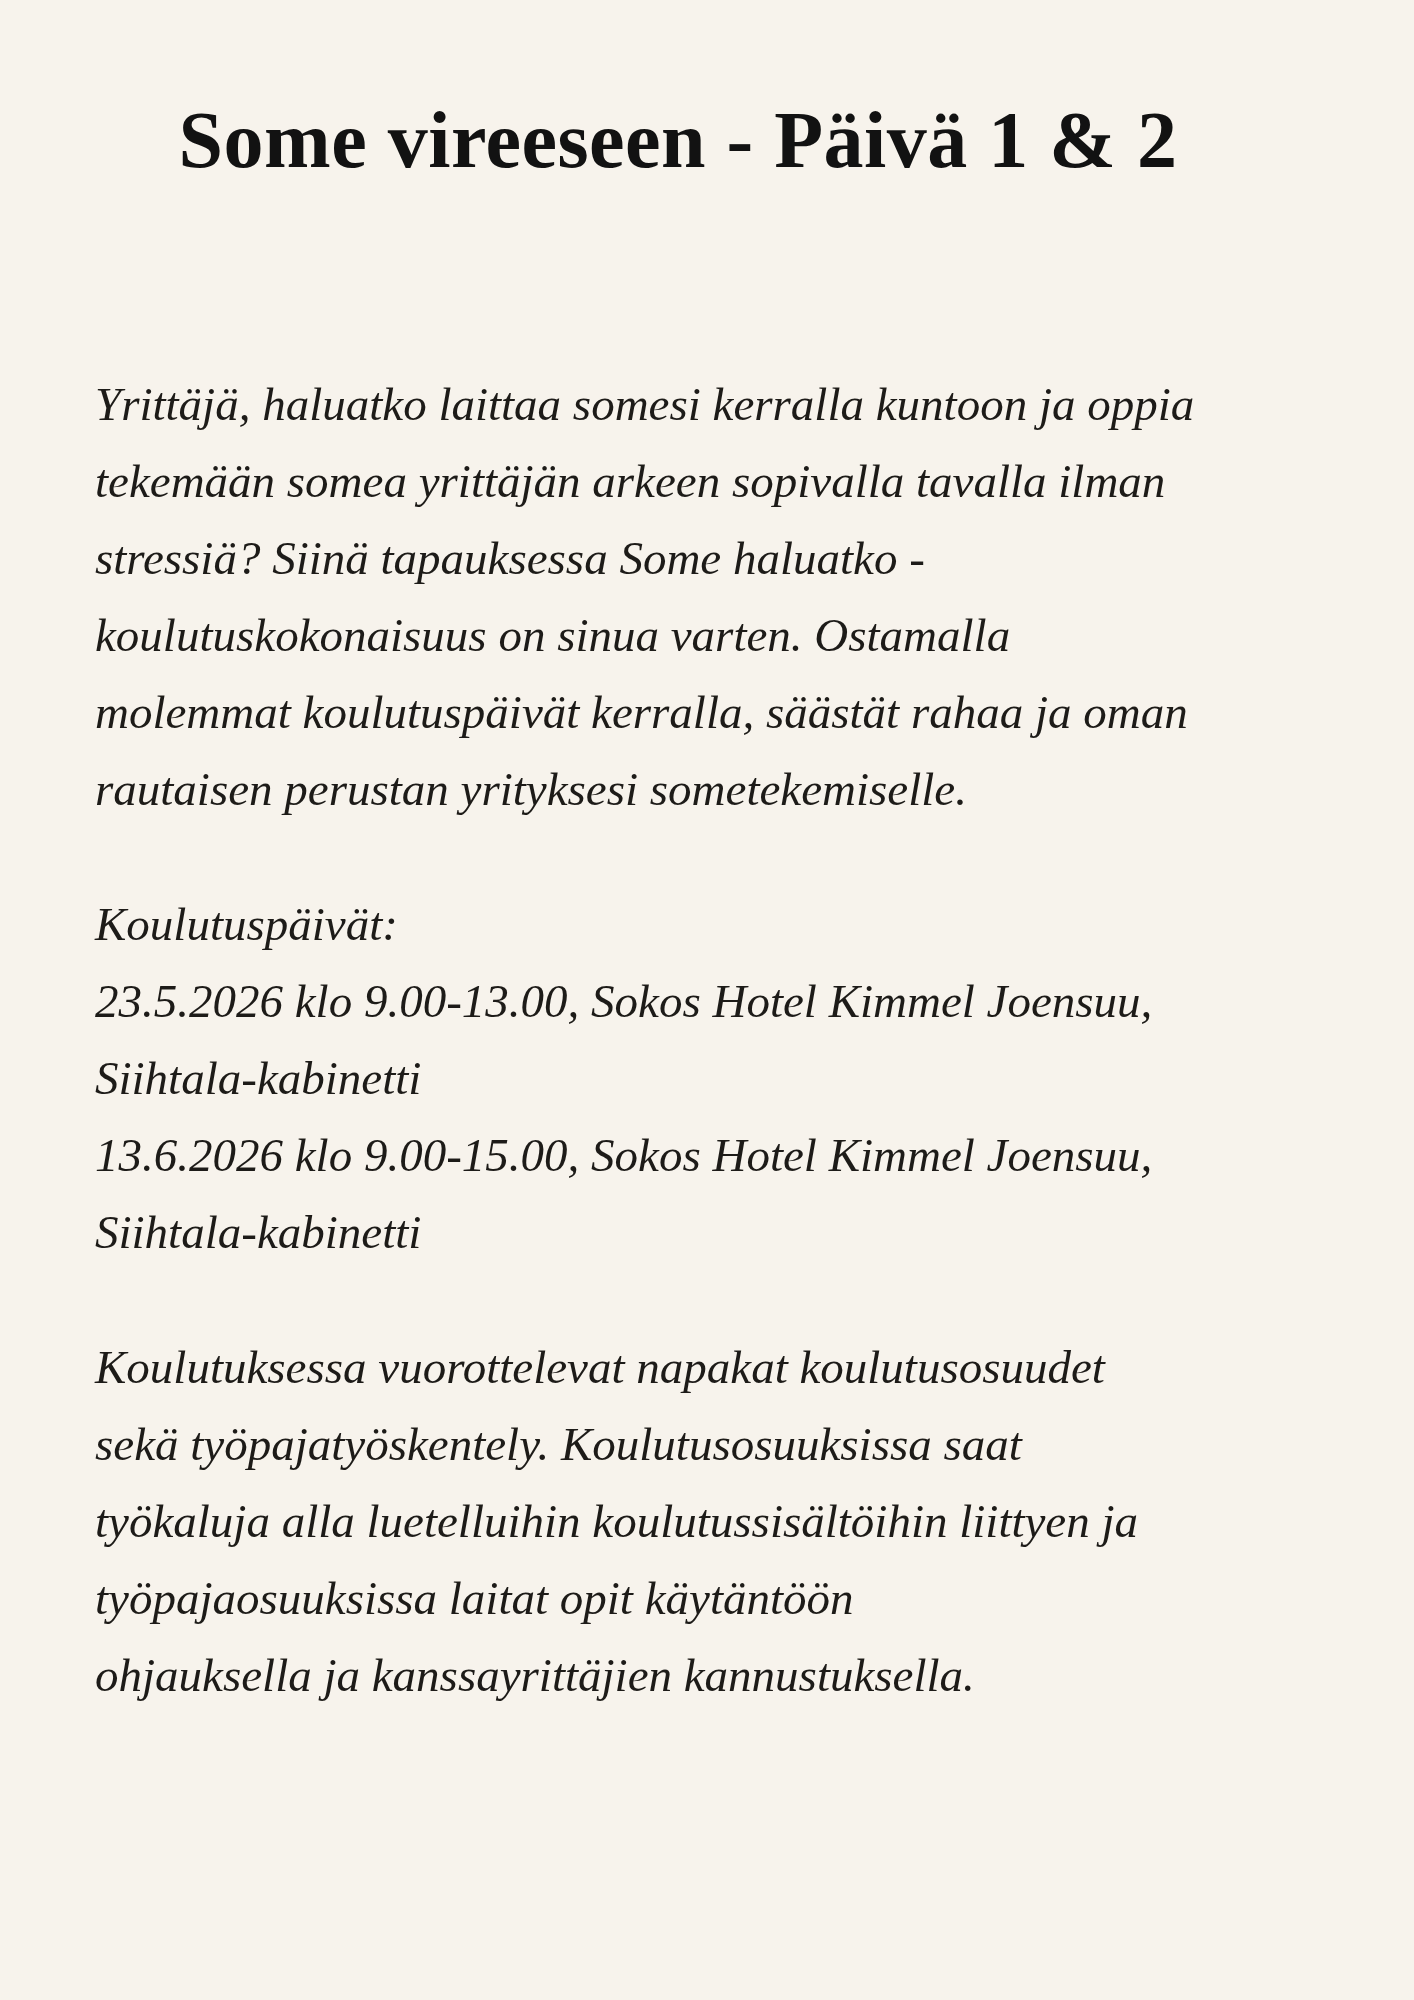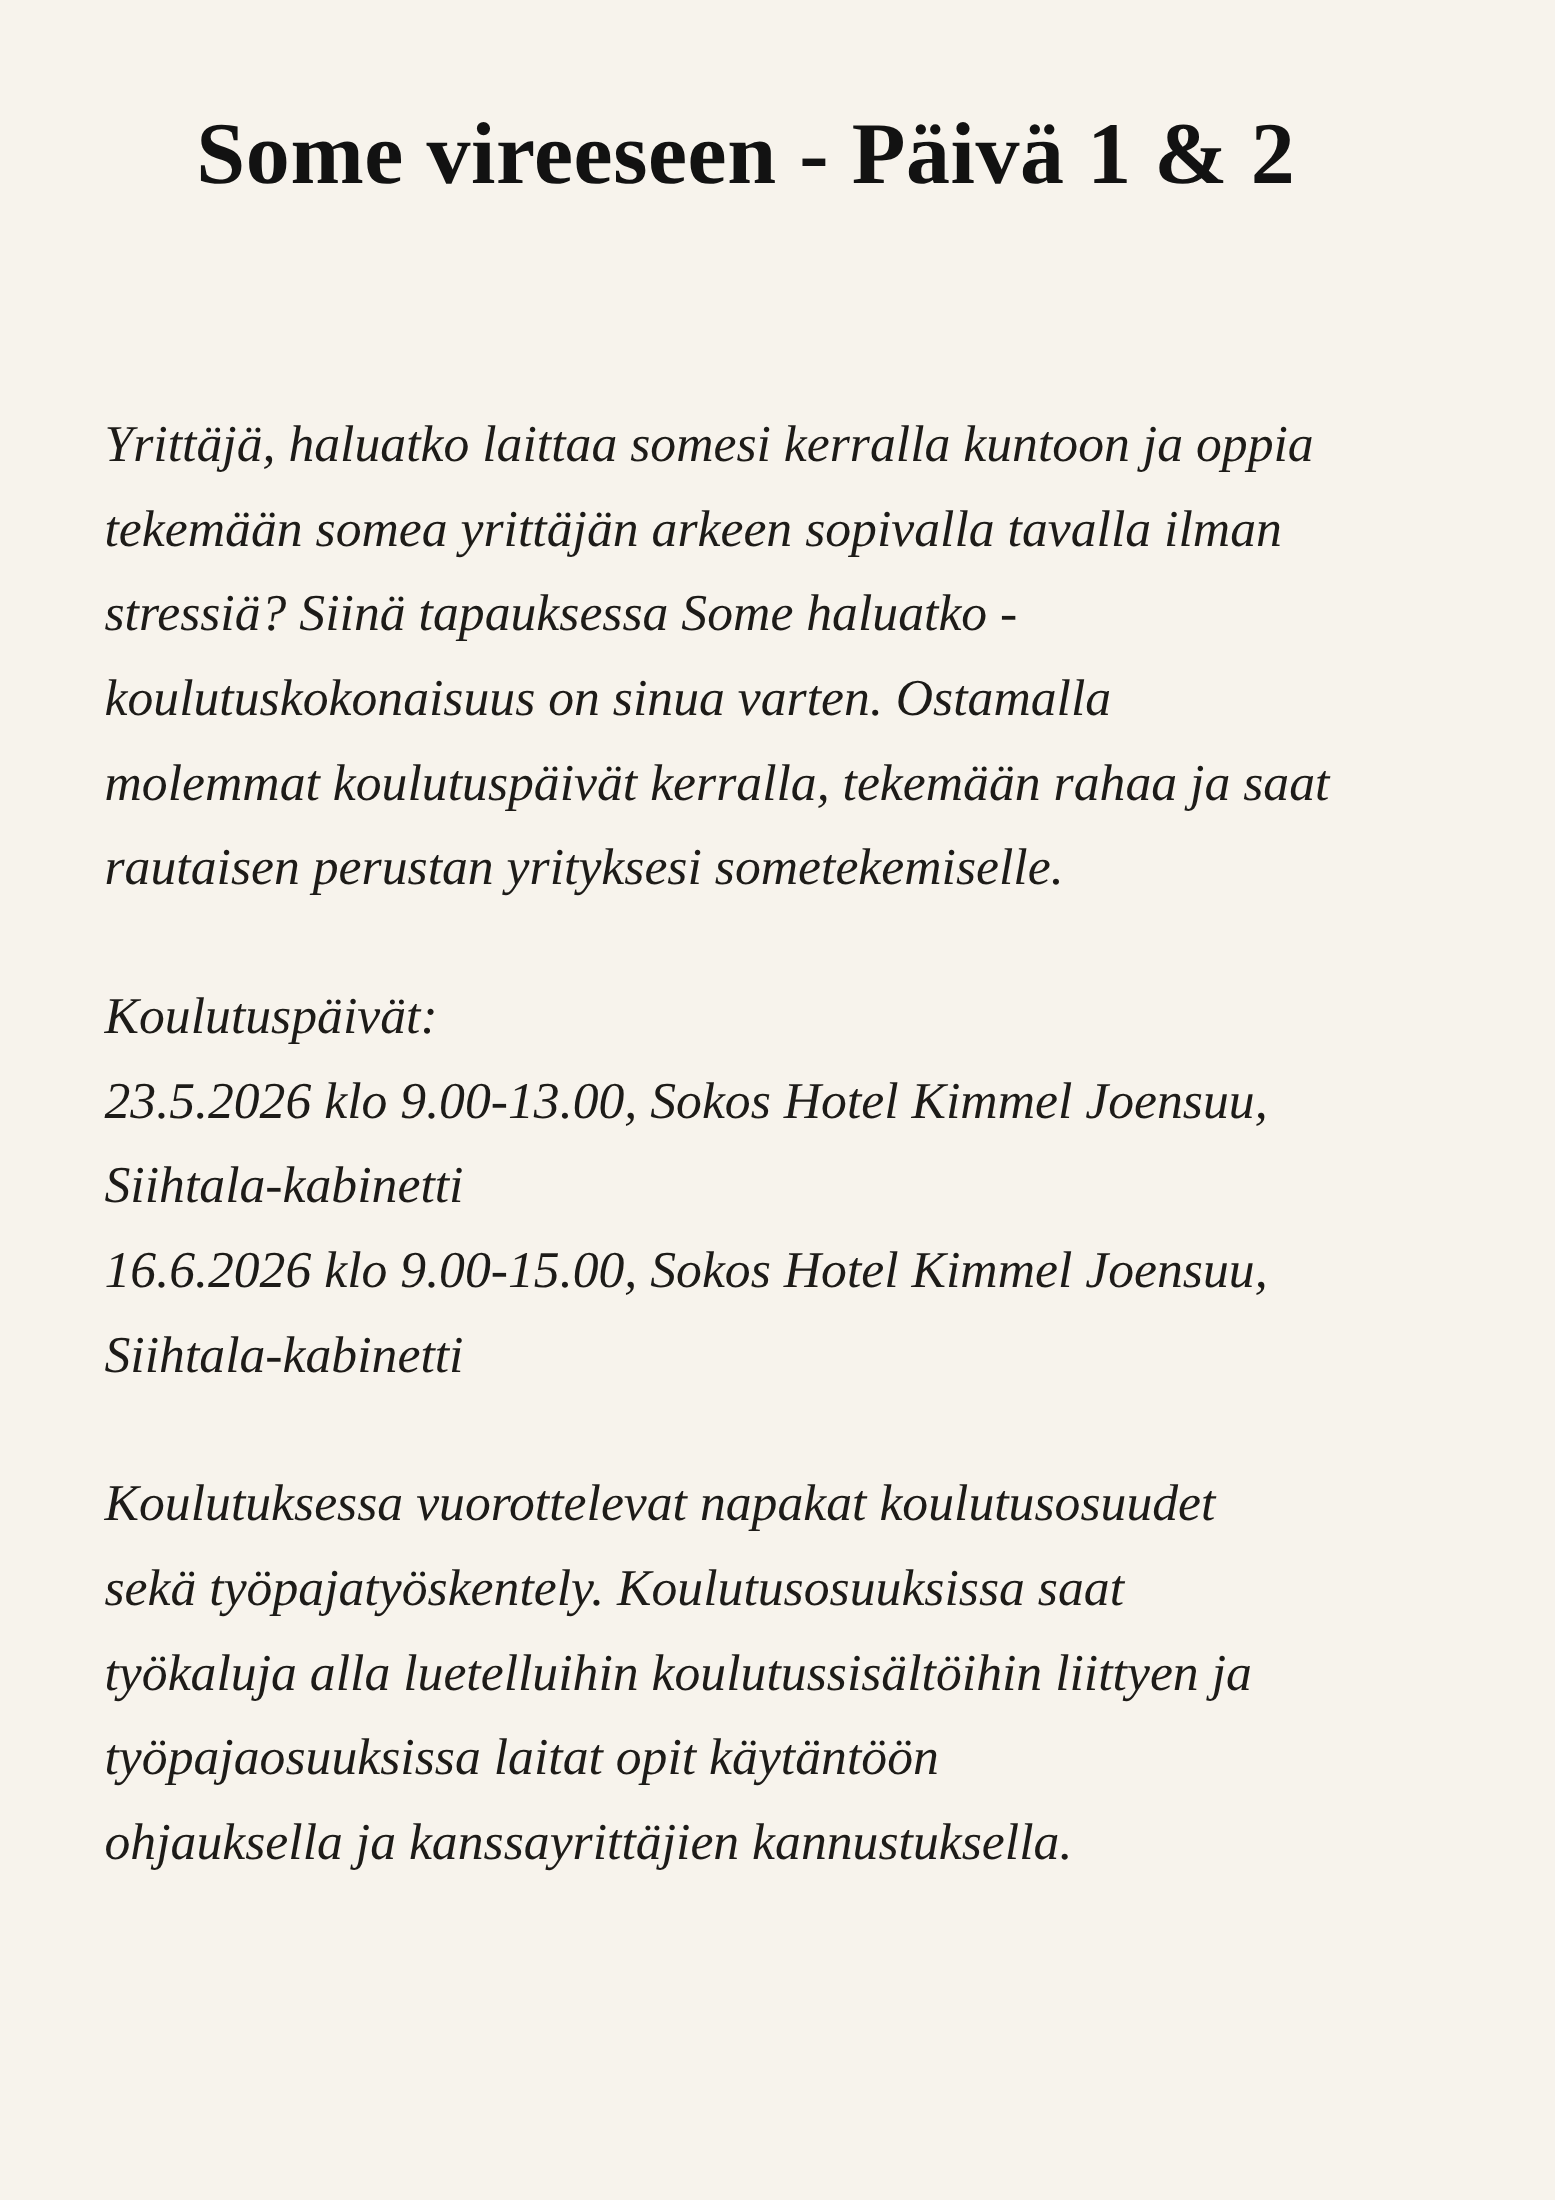--- a/index.html
+++ b/index.html
@@ -58,29 +58,29 @@
     <h1 class="doc-title">Some vireeseen - Päivä 1 &amp; 2</h1>
   </header>
 
   <main class="doc-body">
 
     <section class="paragraph">
       <div class="text-line">Yrittäjä, haluatko laittaa somesi kerralla kuntoon ja oppia</div>
       <div class="text-line">tekemään somea yrittäjän arkeen sopivalla tavalla ilman</div>
       <div class="text-line">stressiä? Siinä tapauksessa Some haluatko -</div>
       <div class="text-line">koulutuskokonaisuus on sinua varten. Ostamalla</div>
-      <div class="text-line">molemmat koulutuspäivät kerralla, tekemään rahaa ja saat</div>
+      <div class="text-line">molemmat koulutuspäivät kerralla, säästät rahaa ja oman</div>
       <div class="text-line">rautaisen perustan yrityksesi sometekemiselle.</div>
     </section>
 
     <section class="paragraph">
       <div class="text-line">Koulutuspäivät:</div>
       <div class="text-line">23.5.2026 klo 9.00-13.00, Sokos Hotel Kimmel Joensuu,</div>
       <div class="text-line">Siihtala-kabinetti</div>
-      <div class="text-line">16.6.2026 klo 9.00-15.00, Sokos Hotel Kimmel Joensuu,</div>
+      <div class="text-line">13.6.2026 klo 9.00-15.00, Sokos Hotel Kimmel Joensuu,</div>
       <div class="text-line">Siihtala-kabinetti</div>
     </section>
 
     <section class="paragraph">
       <div class="text-line">Koulutuksessa vuorottelevat napakat koulutusosuudet</div>
       <div class="text-line">sekä työpajatyöskentely. Koulutusosuuksissa saat</div>
       <div class="text-line">työkaluja alla luetelluihin koulutussisältöihin liittyen ja</div>
       <div class="text-line">työpajaosuuksissa laitat opit käytäntöön</div>
       <div class="text-line">ohjauksella ja kanssayrittäjien kannustuksella.</div>
     </section>

